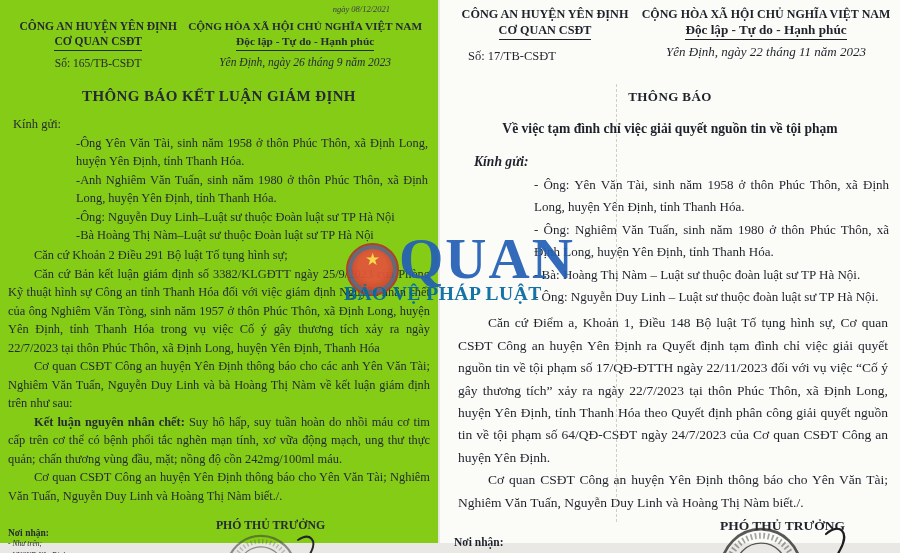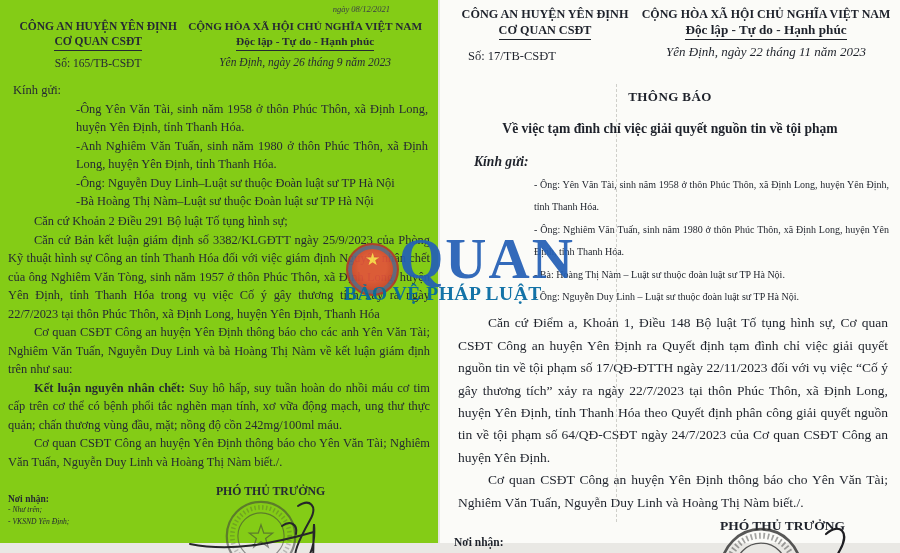--- a/index.html
+++ b/index.html
@@ -38,21 +38,21 @@
   
   .page-right .hdr { padding:6px 8px 0 10px; }
   .page-right .org { width:190px; font-size:12.2px; line-height:16px; }
   .page-right .org .num { font-weight:normal; font-size:12.5px; margin-top:8px; text-align:left; padding-left:18px; }
   .page-right .rep { width:252px; font-size:12px; line-height:16px; }
   .page-right .rep .motto2 { font-size:13.2px; }
   .page-right .rep .date { margin-top:4px; font-size:13px; }
   .page-right .title { text-align:center; font-weight:bold; font-size:13px; margin-top:25px; letter-spacing:.4px; }
   .page-right .subtitle { text-align:center; font-weight:bold; font-size:13.6px; margin-top:16px; }
   .page-right .kinhgui { font-size:13.6px; font-weight:bold; font-style:italic; margin:17px 0 0 34px; }
-  .page-right .recips { margin:4px 11px 0 94px; font-size:10px; line-height:22.4px; text-align:justify; }
+  .page-right .recips { margin:4px 11px 0 94px; font-size:13px; line-height:22.4px; text-align:justify; }
   .page-right .bodytxt { margin:4px 12px 0 18px; font-size:13.5px; line-height:22.4px; }
   .page-right .bodytxt p { text-indent:30px; text-align:justify; }
   .page-right .footer { position:relative; height:118px; margin-top:4px; }
   .page-right .noinhan { position:absolute; left:14px; top:18px; }
   .page-right .noinhan .nn-label { font-size:11.5px; font-weight:bold; }
   .page-right .signblock { position:absolute; left:230px; top:0; width:225px; text-align:center; }
   .page-right .sig-title { font-size:13.5px; font-weight:bold; }
   .crease { position:absolute; left:176px; top:84px; height:438px; border-left:1px dashed #b9b9b2; opacity:.65; }
 
   
@@ -80,20 +80,21 @@
       <div><span class="u">CƠ QUAN CSĐT</span></div>
       <div class="num">Số: 165/TB-CSĐT</div>
     </div>
     <div class="rep">
       <div>CỘNG HÒA XÃ HỘI CHỦ NGHĨA VIỆT NAM</div>
       <div><span class="u">Độc lập - Tự do - Hạnh phúc</span></div>
       <div class="date it">Yên Định, ngày 26 tháng 9 năm 2023</div>
     </div>
   </div>
 
+  <div class="title">THÔNG BÁO KẾT LUẬN GIÁM ĐỊNH</div>
 
   <div class="kinhgui">Kính gửi:</div>
   <div class="recips">
     <p>-Ông Yên Văn Tài, sinh năm 1958 ở thôn Phúc Thôn, xã Định Long, huyện Yên Định, tỉnh Thanh Hóa.</p>
     <p>-Anh Nghiêm Văn Tuấn, sinh năm 1980 ở thôn Phúc Thôn, xã Định Long, huyện Yên Định, tỉnh Thanh Hóa.</p>
     <p>-Ông: Nguyễn Duy Linh–Luật sư thuộc Đoàn luật sư TP Hà Nội</p>
     <p>-Bà Hoàng Thị Nàm–Luật sư thuộc Đoàn luật sư TP Hà Nội</p>
   </div>
 
   <div class="bodytxt">

